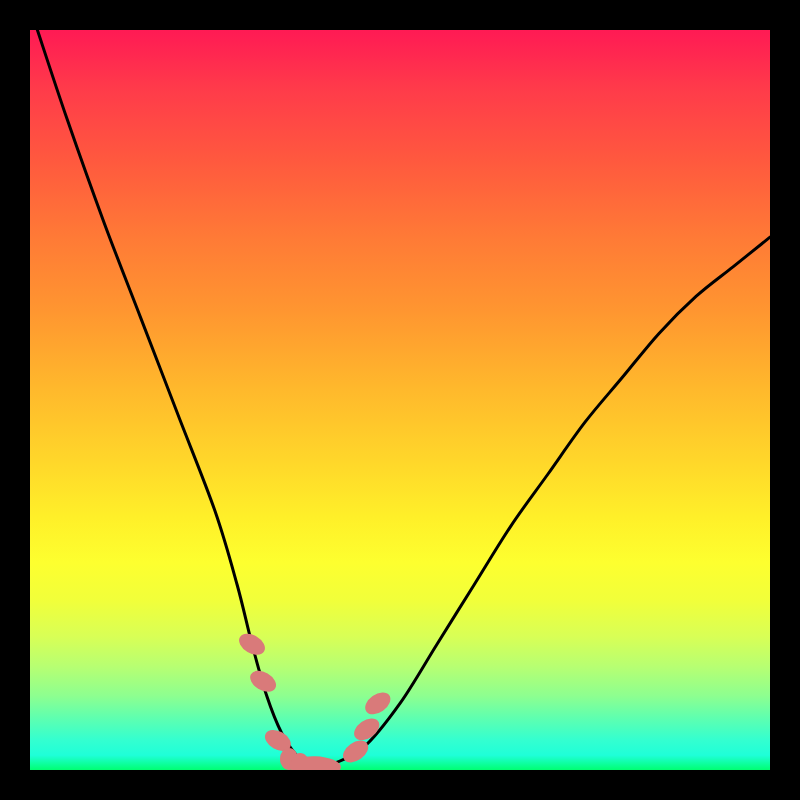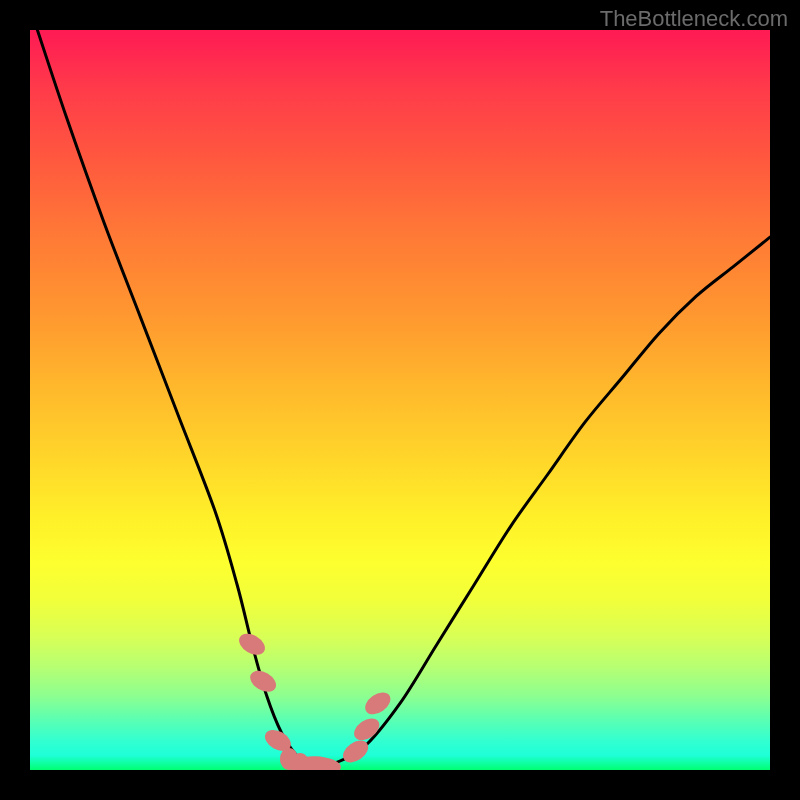--- a/index.html
+++ b/index.html
@@ -78,14 +78,13 @@
           <ellipse cx="247.90" cy="710.40" rx="9" ry="14" fill="#d97a7a" stroke="#c96a6a" stroke-width="0" transform="rotate(-60 247.90 710.40)"></ellipse>
           <ellipse cx="259.00" cy="728.90" rx="9" ry="11" fill="#d97a7a" stroke="#c96a6a" stroke-width="0" transform="rotate(0 259.00 728.90)"></ellipse>
           <ellipse cx="270.10" cy="734.08" rx="9" ry="11" fill="#d97a7a" stroke="#c96a6a" stroke-width="0" transform="rotate(0 270.10 734.08)"></ellipse>
           <ellipse cx="284.90" cy="736.30" rx="26" ry="10" fill="#d97a7a" stroke="#c96a6a" stroke-width="0" transform="rotate(2 284.90 736.30)"></ellipse>
           <ellipse cx="325.60" cy="721.50" rx="9" ry="14" fill="#d97a7a" stroke="#c96a6a" stroke-width="0" transform="rotate(55 325.60 721.50)"></ellipse>
           <ellipse cx="336.70" cy="699.30" rx="9" ry="14" fill="#d97a7a" stroke="#c96a6a" stroke-width="0" transform="rotate(55 336.70 699.30)"></ellipse>
           <ellipse cx="347.80" cy="673.40" rx="9" ry="14" fill="#d97a7a" stroke="#c96a6a" stroke-width="0" transform="rotate(55 347.80 673.40)"></ellipse>
         </g>
     </svg>
   </div>
-  <div class="attribution">TheBottleneck.com</div>
 </div>
 
 </body></html>

